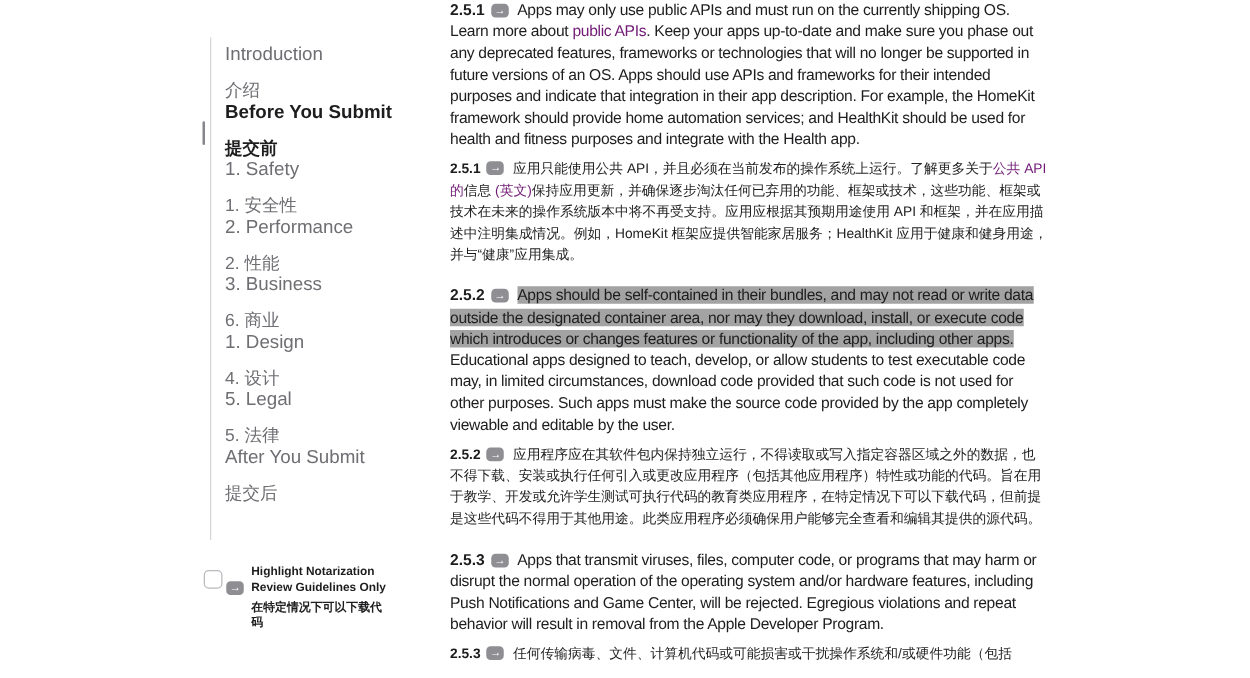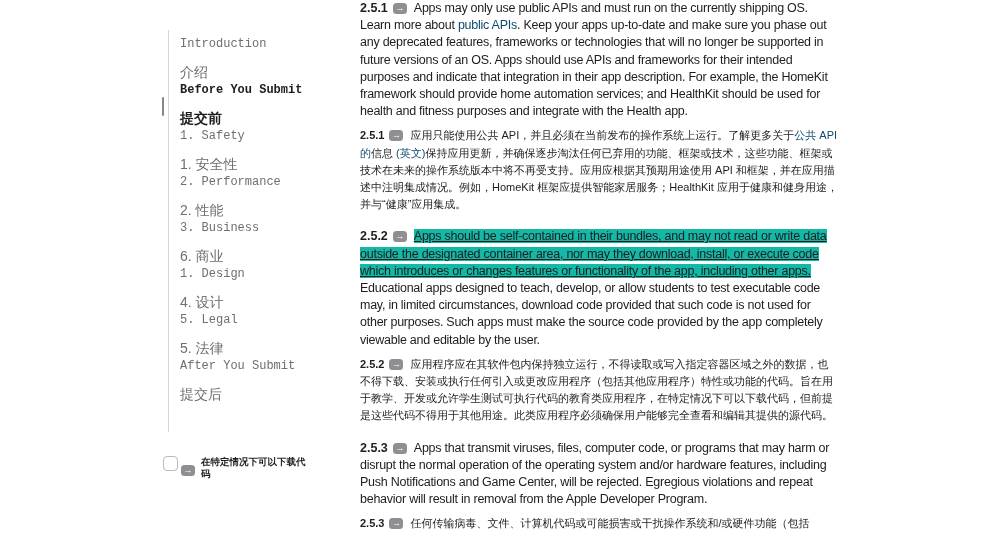--- a/index.html
+++ b/index.html
@@ -5,21 +5,21 @@
   * { margin:0; padding:0; box-sizing:border-box; }
   html,body { width:1000px; height:542px; }
   body { font-family:"Liberation Sans","DejaVu Sans",sans-serif; background:#fff; color:#1d1d1f; overflow:hidden; }
   .page { position:relative; width:1000px; height:542px; background:#fff; overflow:hidden; }
 
   
   .sidebar-rail  { position:absolute; left:168px; top:30px; width:1px; height:402px; background:#d6d6db; }
   .sidebar-thumb { position:absolute; left:162px; top:97px; width:2px; height:19px; background:#86868b; border-radius:2px; cursor:pointer; }
   .sidebar-nav   { position:absolute; left:180px; top:36px; width:132px; }
   .nav-pair      { }
-  .nav-en { font-size:12px; line-height:16px; color:#6e6e73; margin-bottom:12px; cursor:pointer; white-space:nowrap;font-family:Liberation Mono, monospace; }
+  .nav-en { font-size:15px; line-height:16px; color:#6e6e73; margin-bottom:12px; cursor:pointer; white-space:nowrap; }
   .nav-zh { font-size:14px;   line-height:16px; color:#6e6e73; margin-bottom:2px;  cursor:pointer; white-space:nowrap; }
   .nav-pair.active .nav-en, .nav-pair.active .nav-zh { color:#1d1d1f; font-weight:700; }
 
   
   .filter { position:absolute; left:163px; top:452px; display:flex; align-items:flex-start; width:150px; }
   .filter input[type=checkbox] {
     appearance:none; -webkit-appearance:none; width:15px; height:15px; flex:0 0 15px;
     border:1.5px solid #b9b9be; border-radius:4px; background:#fff; margin-top:4px; cursor:pointer;
   }
   .badge {
@@ -31,22 +31,22 @@
   .filter-en { font-weight:700; font-size:9.5px; line-height:12.5px; color:#1d1d1f; cursor:pointer; }
   .filter-zh { font-weight:700; font-size:9.5px; line-height:12px; margin-top:4px; color:#1d1d1f; cursor:pointer; }
 
   
   .content { position:absolute; left:360px; top:0; width:479px; }
   .guideline        { color:#1d1d1f; }
   .guideline.en     { font-size:12.5px; line-height:17.2px; letter-spacing:-0.25px; margin-bottom:7px; }
   .guideline.zh     { font-size:11px;   line-height:17.2px; letter-spacing:0;       margin-bottom:15px; }
   .guideline .num   { font-weight:700; letter-spacing:0;text-align:center; }
   .guideline .badge { margin:0 7px 0 5px; vertical-align:1px; }
-  .link { color:#0c4a6e; cursor:pointer; }
-  .hl   { background:#14b8a6;text-decoration:underline; }
+  .link { color:#701a75; cursor:pointer; }
+  .hl   { background:#a3a3a3; }
 </style>
 </head>
 <body>
 
 <div class="page">
 
   <div class="sidebar-rail"></div>
   <div class="sidebar-thumb"></div>
 
   <nav class="sidebar-nav" id="sidebar-nav">
@@ -81,20 +81,21 @@
       <div class="nav-pair">
         <div class="nav-en">After You Submit</div>
         <div class="nav-zh">提交后</div>
       </div>
     </nav>
 
   <div class="filter">
     <input type="checkbox" style="">
     <span class="badge">→</span>
     <div class="filter-labels">
+      <div class="filter-en">Highlight Notarization Review Guidelines Only</div>
       <div class="filter-zh">在特定情况下可以下载代码</div>
     </div>
   </div>
 
   <main class="content" id="content">
       <p class="guideline en"><span class="num">2.5.1</span><span class="badge">→</span><span>Apps may only use public APIs and must run on the currently shipping OS. Learn more about </span><span class="link">public APIs</span><span>. Keep your apps up-to-date and make sure you phase out any deprecated features, frameworks or technologies that will no longer be supported in future versions of an OS. Apps should use APIs and frameworks for their intended purposes and indicate that integration in their app description. For example, the HomeKit framework should provide home automation services; and HealthKit should be used for health and fitness purposes and integrate with the Health app.</span></p>
       <p class="guideline zh"><span class="num">2.5.1</span><span class="badge">→</span><span>应用只能使用公共 API，并且必须在当前发布的操作系统上运行。了解更多关于</span><span class="link">公共 API 的</span><span>信息 </span><span class="link">(英文)</span><span>保持应用更新，并确保逐步淘汰任何已弃用的功能、框架或技术，这些功能、框架或技术在未来的操作系统版本中将不再受支持。应用应根据其预期用途使用 API 和框架，并在应用描述中注明集成情况。例如，HomeKit 框架应提供智能家居服务；HealthKit 应用于健康和健身用途，并与“健康”应用集成。</span></p>
       <p class="guideline en"><span class="num">2.5.2</span><span class="badge">→</span><span class="hl">Apps should be self-contained in their bundles, and may not read or write data outside the designated container area, nor may they download, install, or execute code which introduces or changes features or functionality of the app, including other apps.</span><span> Educational apps designed to teach, develop, or allow students to test executable code may, in limited circumstances, download code provided that such code is not used for other purposes. Such apps must make the source code provided by the app completely viewable and editable by the user.</span></p>
       <p class="guideline zh"><span class="num">2.5.2</span><span class="badge">→</span><span>应用程序应在其软件包内保持独立运行，不得读取或写入指定容器区域之外的数据，也不得下载、安装或执行任何引入或更改应用程序（包括其他应用程序）特性或功能的代码。旨在用于教学、开发或允许学生测试可执行代码的教育类应用程序，在特定情况下可以下载代码，但前提是这些代码不得用于其他用途。此类应用程序必须确保用户能够完全查看和编辑其提供的源代码。</span></p>
       <p class="guideline en"><span class="num">2.5.3</span><span class="badge">→</span><span>Apps that transmit viruses, files, computer code, or programs that may harm or disrupt the normal operation of the operating system and/or hardware features, including Push Notifications and Game Center, will be rejected. Egregious violations and repeat behavior will result in removal from the Apple Developer Program.</span></p>

